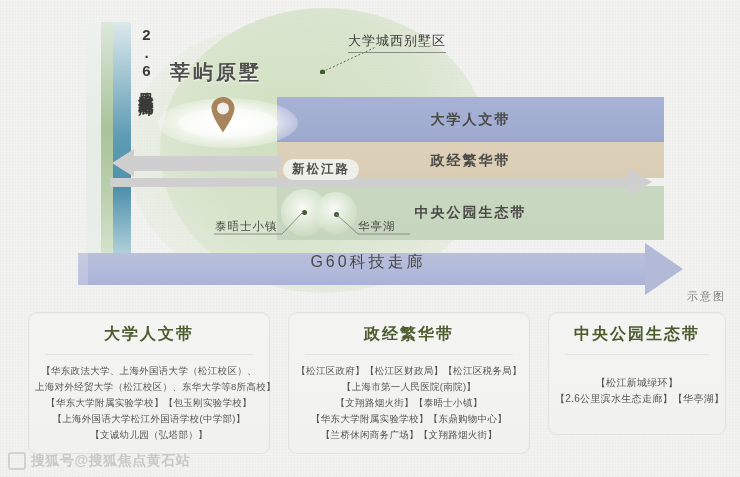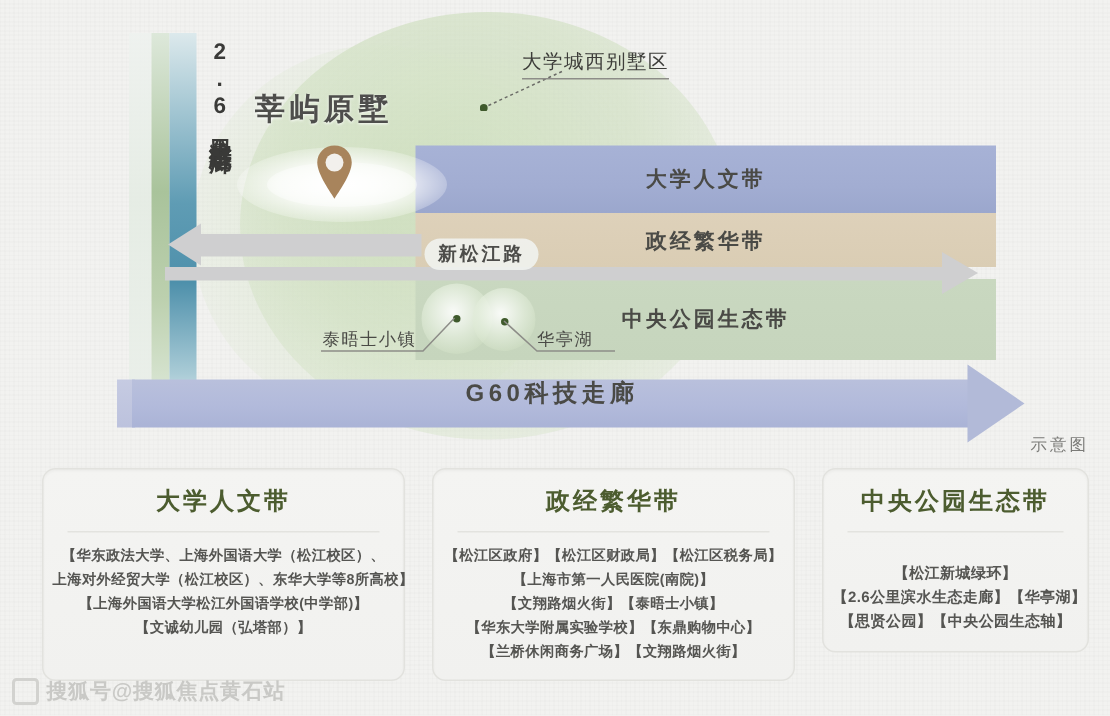--- a/index.html
+++ b/index.html
@@ -104,41 +104,41 @@
   
   .g60{
     position:absolute;left:88px;top:253px;width:560px;height:32px;
     background:linear-gradient(180deg,#b9c0dc 0%,#b2badb 55%,#aab3d6 100%);
   }
   .g60-head{position:absolute;left:645px;top:243px;width:0;height:0;
     border-top:26px solid transparent;border-bottom:26px solid transparent;border-left:38px solid #b2bad8;}
   .g60-text{
     position:absolute;left:88px;top:253px;width:560px;height:18px;
     display:flex;align-items:center;justify-content:center;
-    font-size:16px;font-weight:700;letter-spacing:3px;color:#4a4a46;
+    font-size:16px;font-weight:400;letter-spacing:3px;color:#4a4a46;
   }
   .g60-left{position:absolute;left:78px;top:253px;width:12px;height:32px;
     background:linear-gradient(180deg,#c6cbe2 0%,#bcc2dd 100%);}
 
   .shizhi{position:absolute;right:14px;top:289px;font-size:11px;color:#7b7b78;letter-spacing:2px;}
 
   
   #cards{position:absolute;left:0;top:312px;width:740px;height:140px;}
   .card{
     position:absolute;top:0;
     background:linear-gradient(180deg,#f4f4f2 0%,#f1f1ef 100%);
     border:1px solid #e2e2de;border-radius:9px;
     box-shadow:0 1px 2px rgba(0,0,0,.04) inset;
   }
   .card-title{
     text-align:center;font-size:16px;font-weight:700;letter-spacing:2px;
     color:#4c5c2f;padding:11px 0 9px 0;
   }
   .card-div{height:1px;background:#e3e3df;margin:0 16px;}
-  .card-body{padding:8px 6px 6px 6px;font-weight:bold;}
+  .card-body{padding:8px 6px 6px 6px;}
   .card-line{
     text-align:center;font-size:9.5px;line-height:16px;color:#555552;
     letter-spacing:.3px;white-space:nowrap;
   }
   #card0{left:28px;width:240px;height:140px;}
   #card1{left:288px;width:240px;height:140px;}
   #card2{left:548px;width:176px;height:121px;}
   #card2 .card-line{font-size:10px;}
 
   
@@ -220,20 +220,21 @@
 </div>
 
 <div id="cards">
 
   <div class="card" id="card0">
     <div class="card-title">大学人文带</div>
     <div class="card-div"></div>
     <div class="card-body">
       <div class="card-line">【华东政法大学、上海外国语大学（松江校区）、</div>
       <div class="card-line">上海对外经贸大学（松江校区）、东华大学等8所高校】</div>
+      <div class="card-line">【华东大学附属实验学校】【包玉刚实验学校】</div>
       <div class="card-line">【上海外国语大学松江外国语学校(中学部)】</div>
       <div class="card-line">【文诚幼儿园（弘塔部）】</div>
     </div>
   </div>
 
   <div class="card" id="card1">
     <div class="card-title">政经繁华带</div>
     <div class="card-div"></div>
     <div class="card-body">
       <div class="card-line">【松江区政府】【松江区财政局】【松江区税务局】</div>
@@ -243,21 +244,20 @@
       <div class="card-line">【兰桥休闲商务广场】【文翔路烟火街】</div>
     </div>
   </div>
 
   <div class="card" id="card2">
     <div class="card-title">中央公园生态带</div>
     <div class="card-div"></div>
     <div class="card-body">
       <div class="card-line" style="margin-top:12px">【松江新城绿环】</div>
       <div class="card-line">【2.6公里滨水生态走廊】【华亭湖】</div>
-      <div class="card-line">【思贤公园】【中央公园生态轴】</div>
     </div>
   </div>
 </div>
 
 <div class="watermark">
   <span class="wm-logo"></span>
   <span>搜狐号@搜狐焦点黄石站</span>
 </div>
 
 </body></html>

